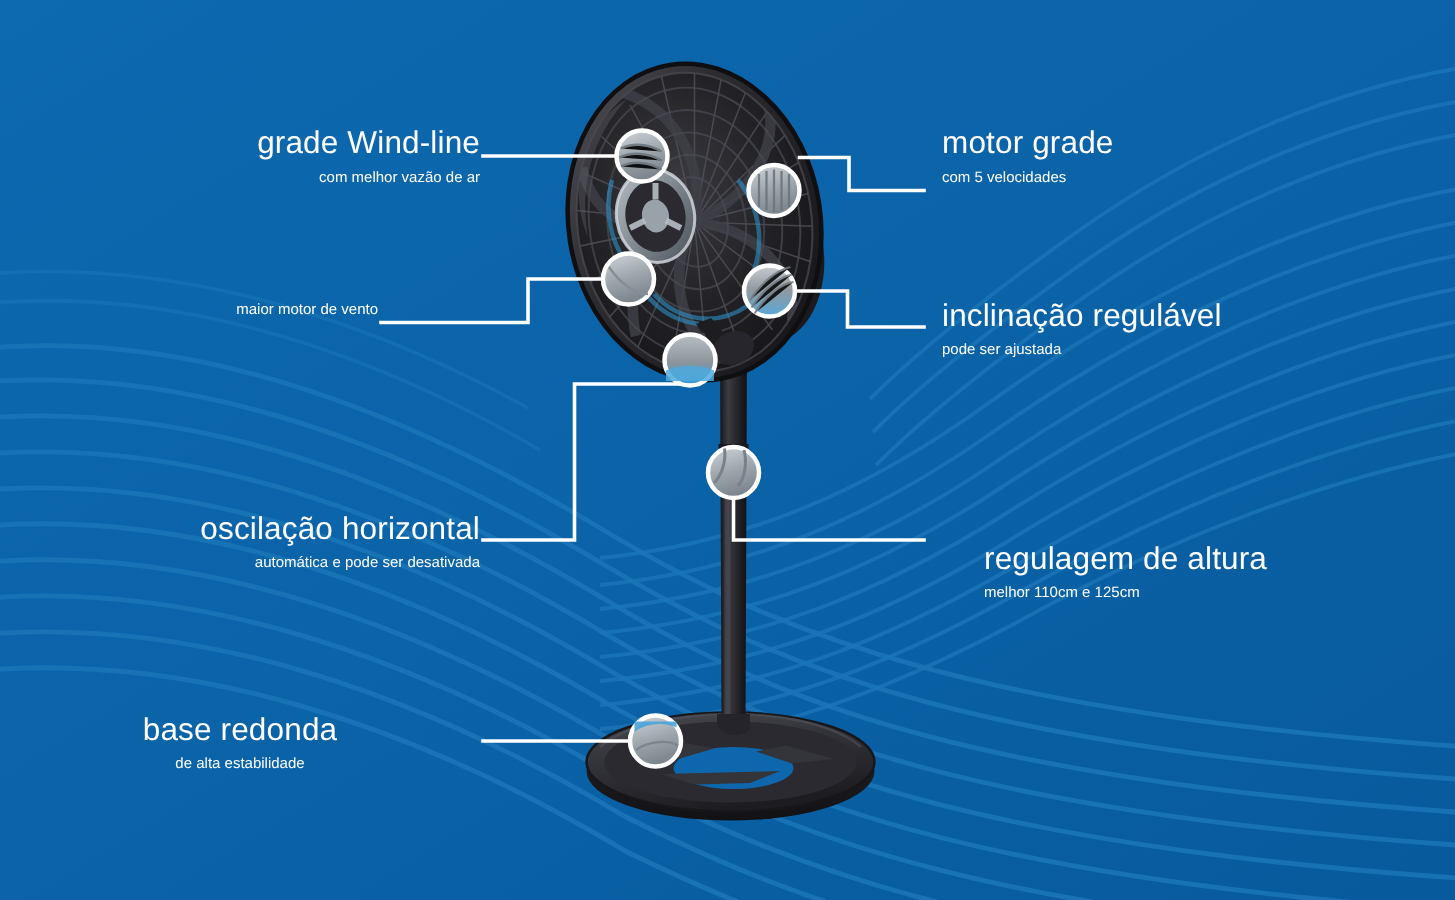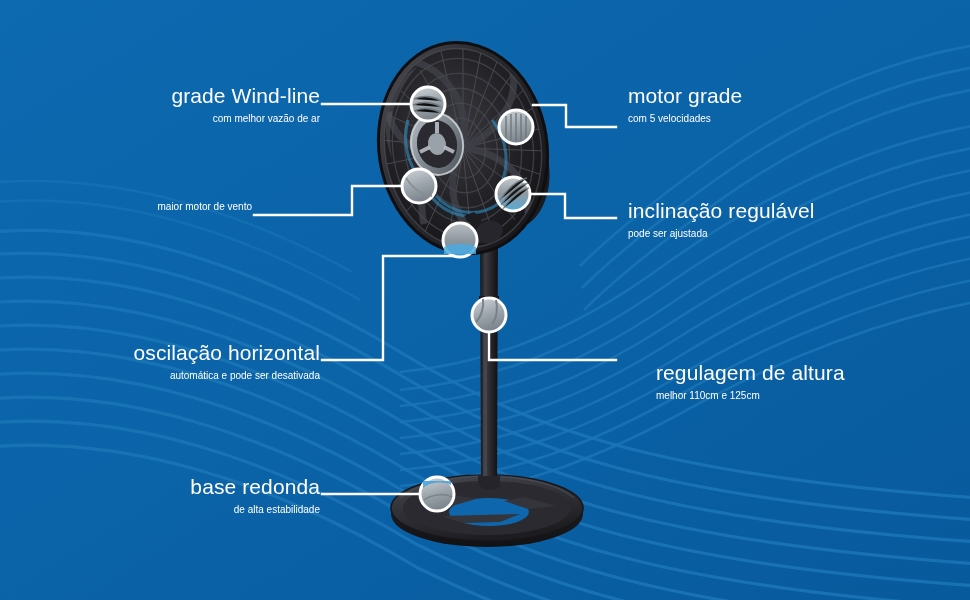--- a/index.html
+++ b/index.html
@@ -362,19 +362,19 @@
     <div class="callout right" style="left:628px; top:199px;">
       <div class="title">inclinação regulável</div>
       <div class="sub">pode ser ajustada</div>
     </div>
 
     <div class="callout right" style="left:628px; top:361px;margin-left:28px;">
       <div class="title">regulagem de altura</div>
       <div class="sub">melhor 110cm e 125cm</div>
     </div>
 
-    <div class="callout left" style="left:0; top:475px; width:320px;">
+    <div class="callout left" style="left:0; top:475px; width:320px;text-align:center;">
       <div class="title">base redonda</div>
       <div class="sub">de alta estabilidade</div>
     </div>
 
   </div>
 </div>
 
 </body></html>

